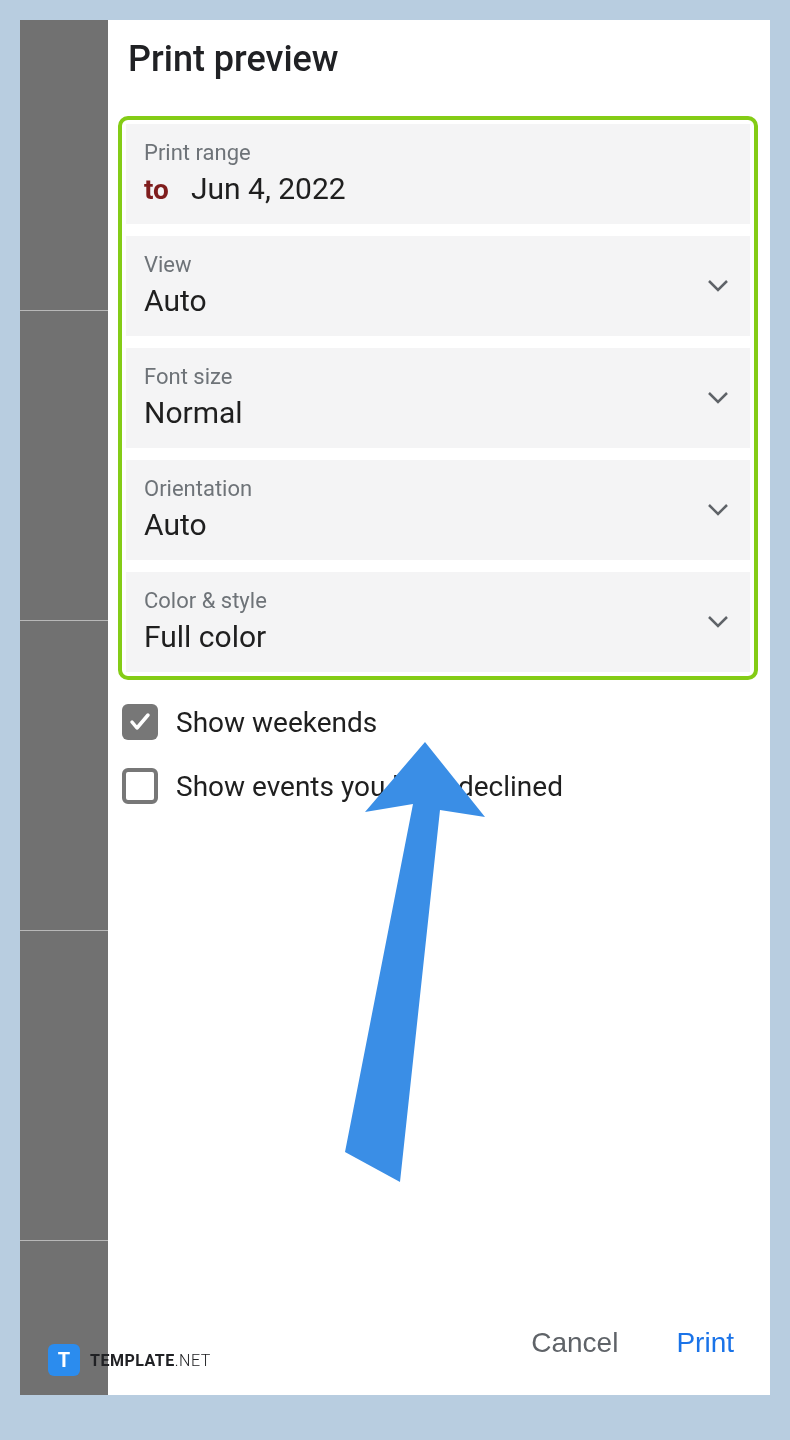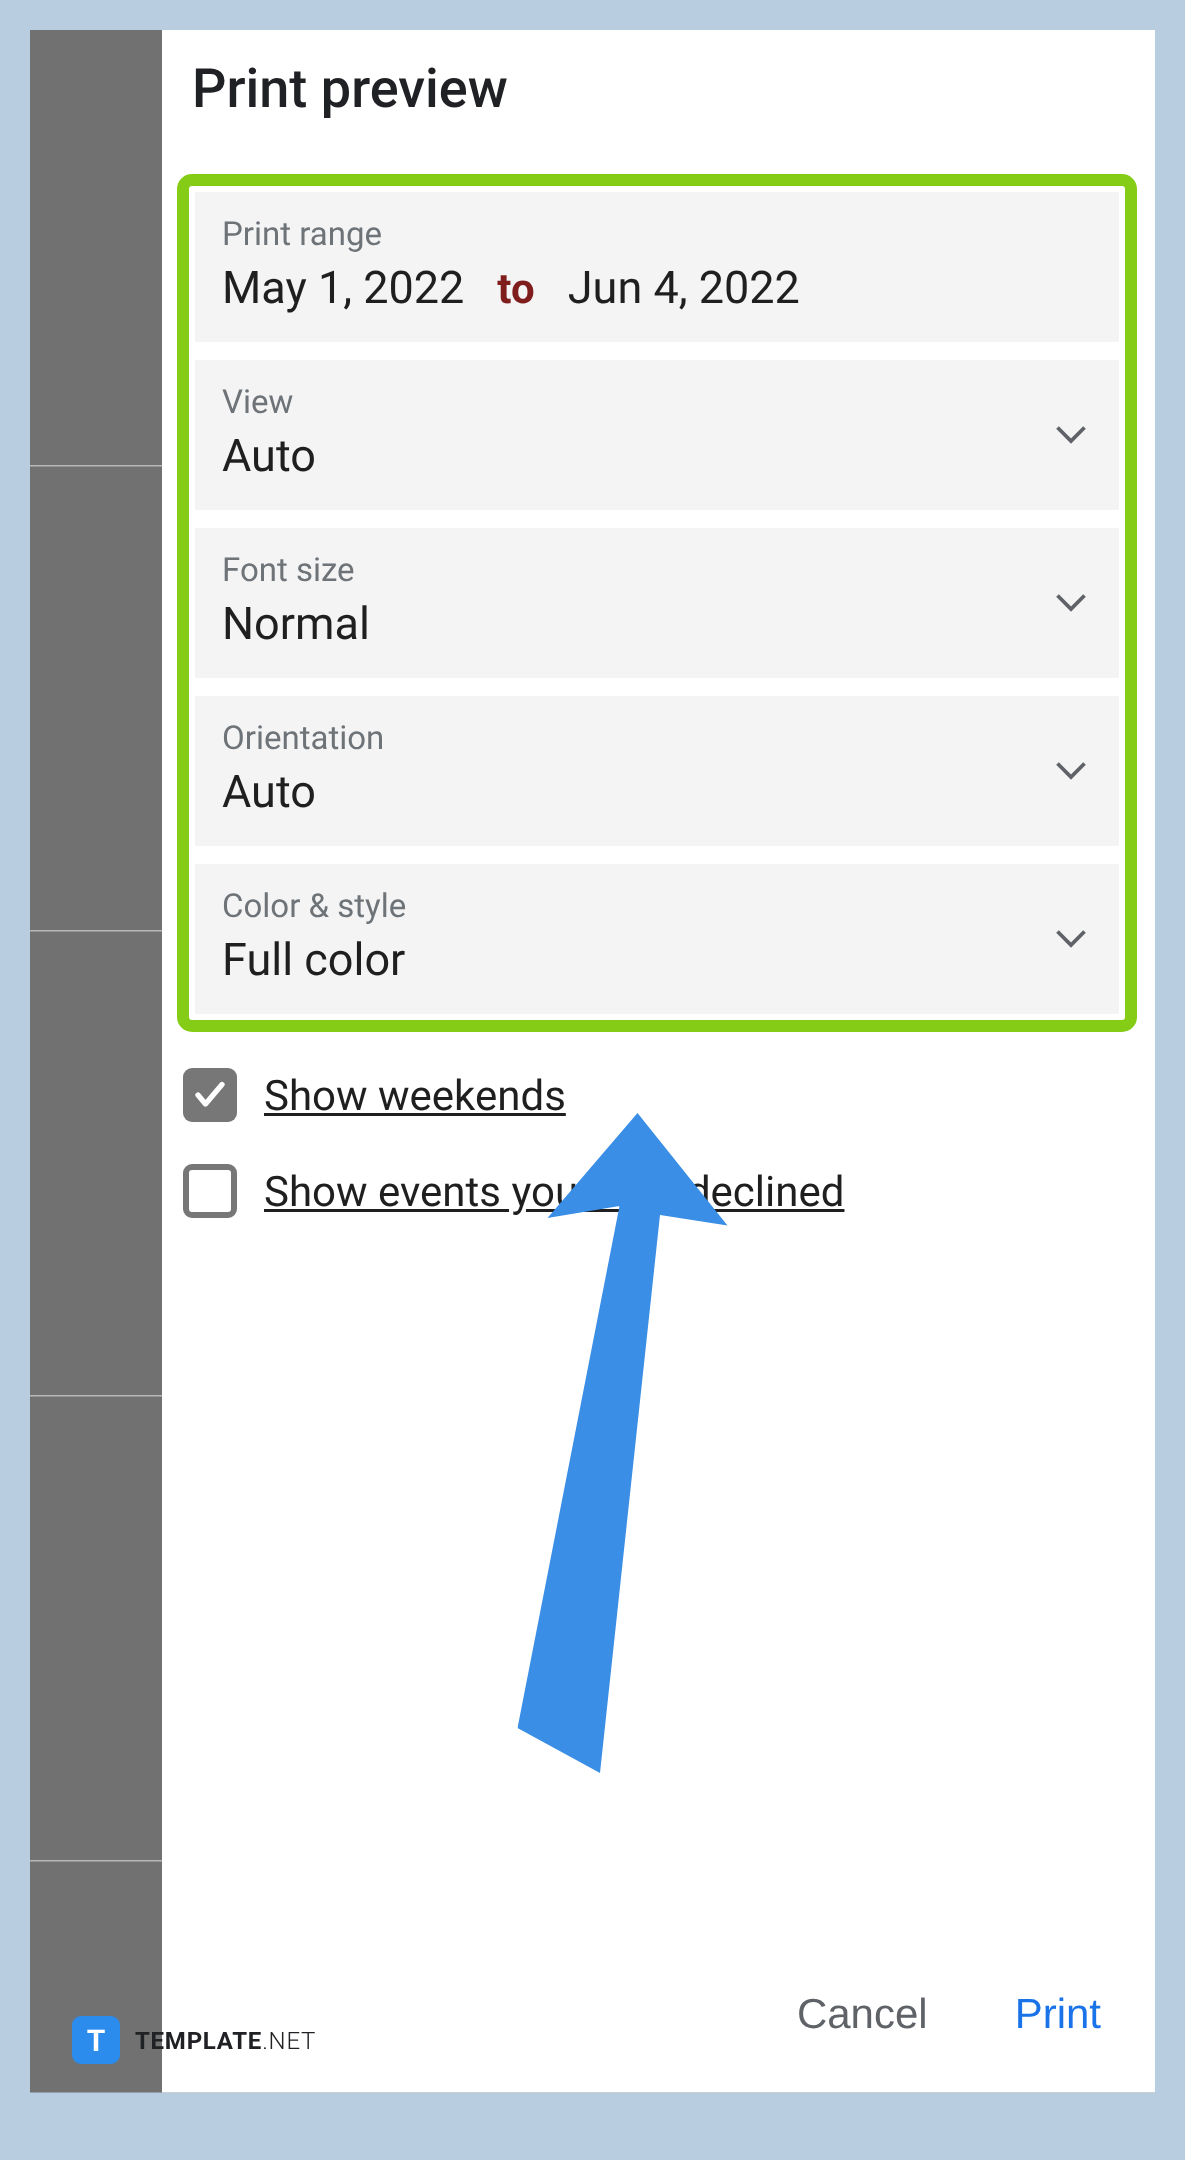--- a/index.html
+++ b/index.html
@@ -29,21 +29,21 @@
     display: flex;
     flex-direction: column;
   }
   .panel-title {
     font-size: 36px;
     font-weight: 500;
     color: #202124;
     padding: 18px 20px 36px 20px;
   }
   .highlight-box {
-    border: 8px solid #84cc16;
+    border: 4px solid #84cc16;
     border-radius: 10px;
     margin: 0 12px 0 10px;
     padding: 4px;
   }
   .field-block {
     background: #f4f4f5;
     padding: 16px 18px 18px 18px;
     margin-bottom: 12px;
     position: relative;
   }
@@ -91,21 +91,20 @@
     display: flex;
     align-items: center;
     justify-content: center;
   }
   .cb.checked { background: #777; }
   .cb.unchecked { border: 4px solid #777; background: #fff; }
   .cb svg { display: block; }
   .cb-label {
     font-size: 28px;
     color: #1f1f1f;
-    text-decoration: underline;
   }
   .footer {
     margin-top: auto;
     display: flex;
     justify-content: flex-end;
     gap: 58px;
     padding: 26px 36px 36px 20px;
   }
   .btn-cancel {
     font-size: 28px;
@@ -170,21 +169,20 @@
   <div class="cal-line" style="top:1220px"></div>
 
   <div class="panel">
     <div class="panel-title">Print preview</div>
 
     <div class="highlight-box">
 
       <div class="field-block">
         <div class="field-label">Print range</div>
         <div class="range-row">
-          <span class="field-value">May 1, 2022</span>
           <span class="range-to">to</span>
           <span class="field-value">Jun 4, 2022</span>
         </div>
       </div>
 
       <div class="field-block">
         <div class="field-label">View</div>
         <div class="field-value">Auto</div>
         <span class="chevron">
           <svg width="20" height="12" viewBox="0 0 20 12">

